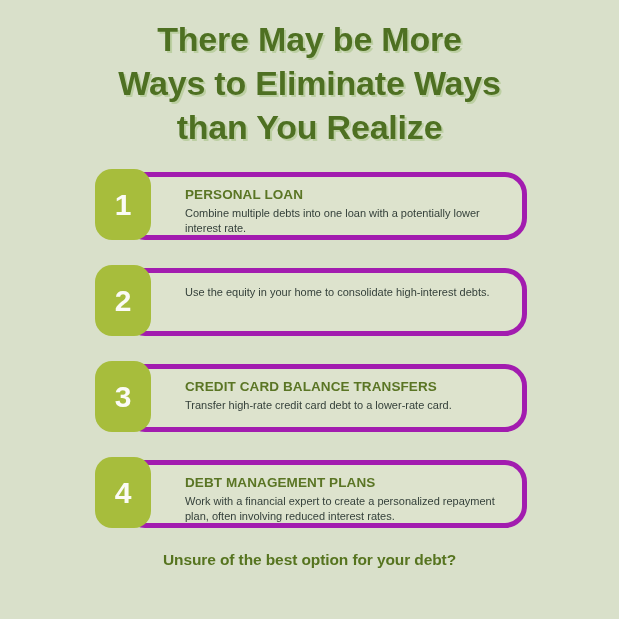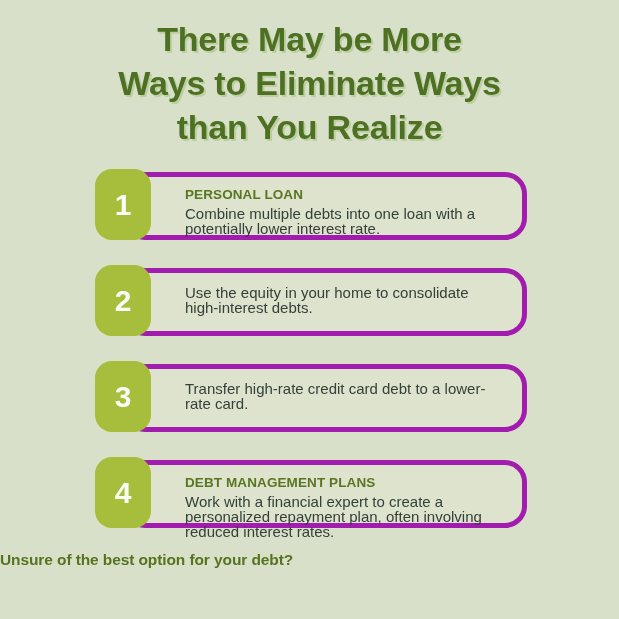--- a/index.html
+++ b/index.html
@@ -74,21 +74,21 @@
     font-size: 13.5px;
     font-weight: bold;
     color: #5a7524;
     letter-spacing: 0.1px;
     line-height: 17px;
     text-transform: uppercase;
     white-space: nowrap;
   }
   .card-desc {
     margin-top: 3px;
-    font-size: 15px;
+    font-size: 11px;
     color: #34403a;
     line-height: 15px;
   }
 
   .badge {
     position: absolute;
     left: 0;
     top: 0;
     width: 56px;
     height: 71px;
@@ -105,21 +105,21 @@
     color: #fbfbf5;
     line-height: 1;
   }
 
   
   .footer {
     position: absolute;
     left: 0;
     right: 0;
     top: 548px;
-    text-align: left;
+    text-align: center;
   }
   .footer-line {
     font-size: 15.5px;
     font-weight: bold;
     color: #56741f;
     line-height: 24px;
     letter-spacing: -0.1px;
     white-space: nowrap;
   }
 </style>
@@ -155,20 +155,21 @@
         </div>
       </div>
       <div class="badge">
         <span class="badge-number">2</span>
       </div>
     </div>
 
     <div class="card-row">
       <div class="card-body">
         <div class="card-text">
+          <div class="card-heading">CREDIT CARD BALANCE TRANSFERS</div>
           <div class="card-desc">Transfer high-rate credit card debt to a lower-rate card.</div>
         </div>
       </div>
       <div class="badge">
         <span class="badge-number">3</span>
       </div>
     </div>
 
     <div class="card-row">
       <div class="card-body">

